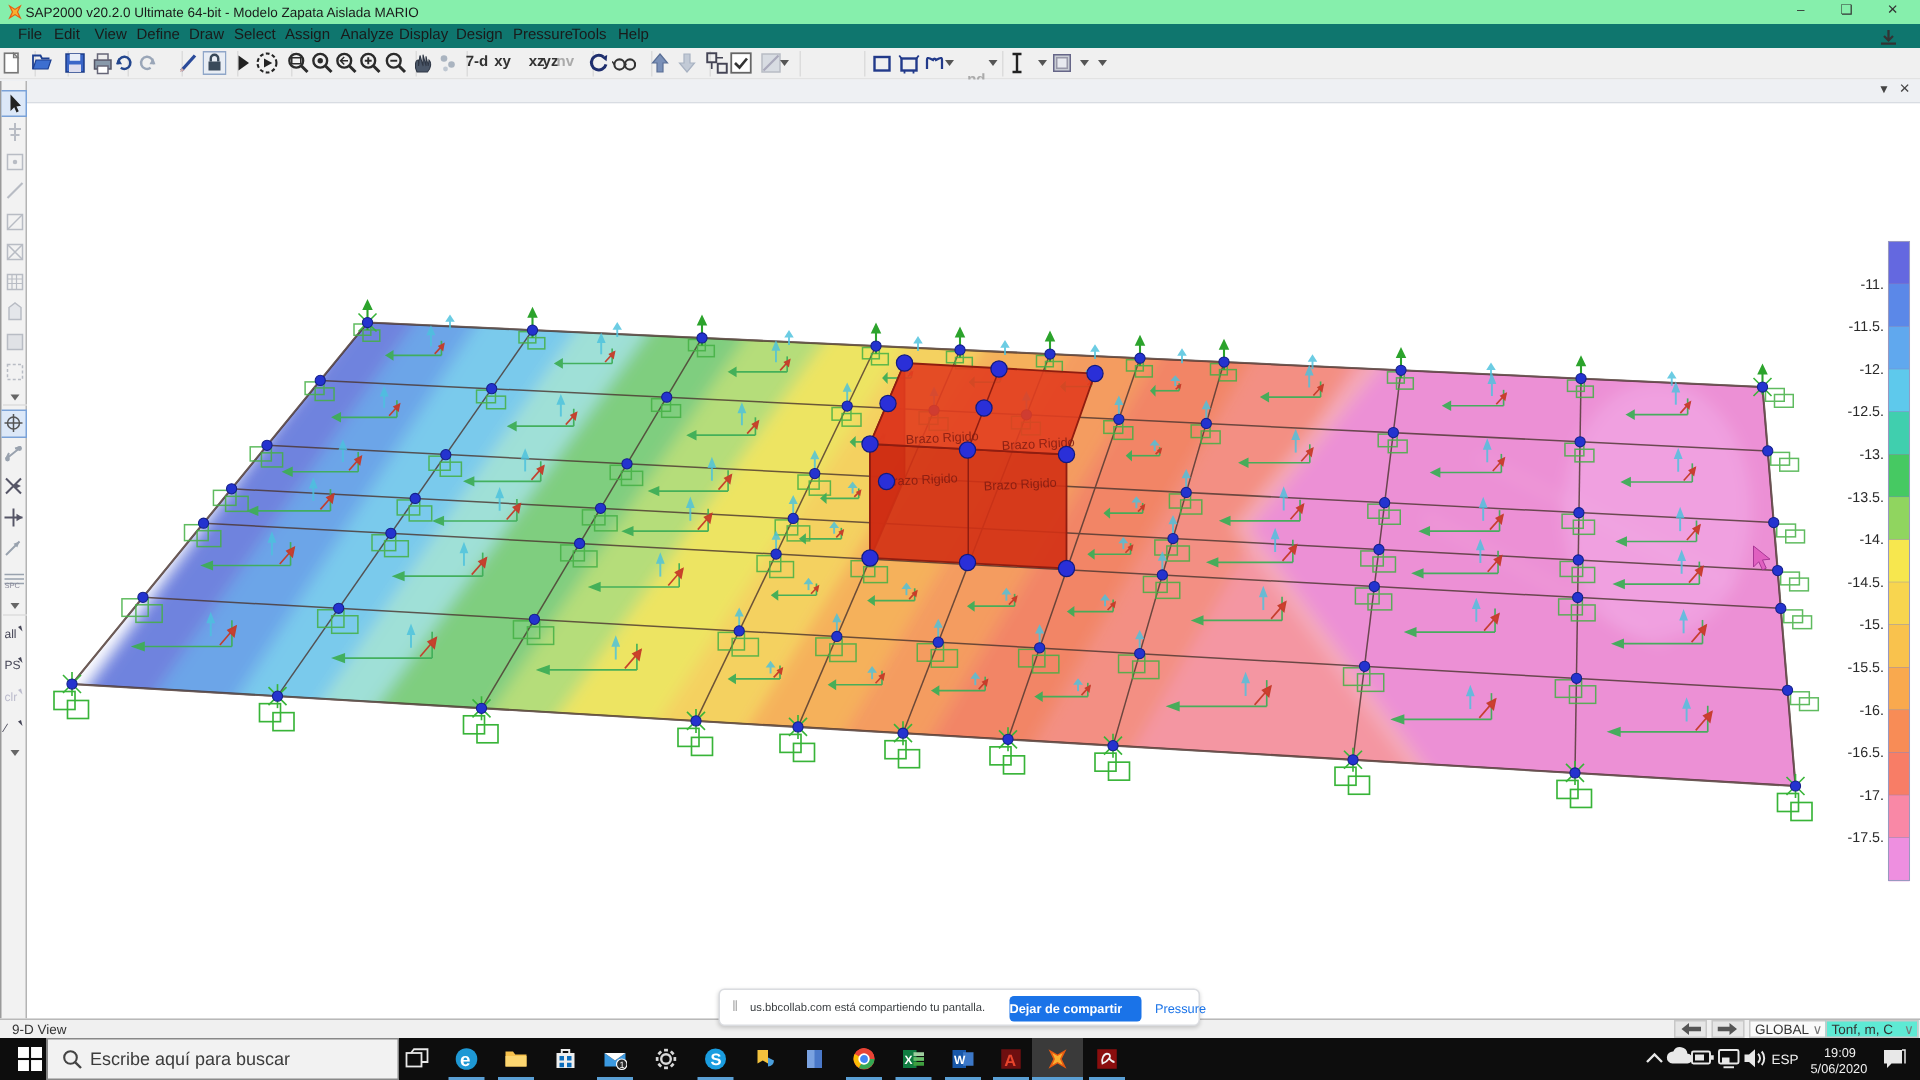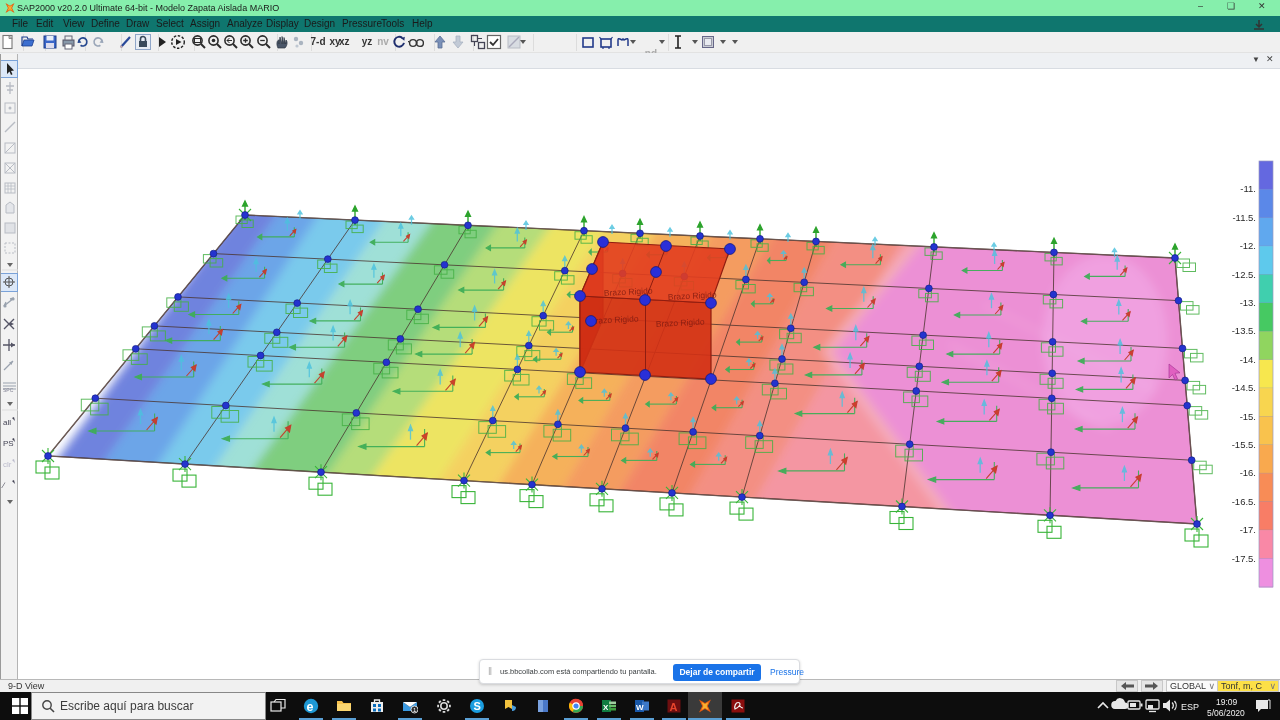--- a/index.html
+++ b/index.html
@@ -167,23 +167,23 @@
       </svg></div>
     <div style="position:absolute;left:670px;top:2px;width:16px;height:16px"><svg width="16" height="16" viewBox="0 0 16 16" xmlns="http://www.w3.org/2000/svg">
         <path d="M5,2 h6 M8,2 v12 M5,14 h6" stroke="#222" stroke-width="1.6"></path>
       </svg></div>
     <div style="position:absolute;left:700px;top:2px;width:16px;height:16px"><svg width="16" height="16" viewBox="0 0 16 16" xmlns="http://www.w3.org/2000/svg">
         <rect x="2.5" y="2.5" width="11" height="11" fill="#c8ccd4" stroke="#668"></rect>
         <rect x="4.5" y="4.5" width="7" height="7" fill="#e8eaf0" stroke="#99a"></rect>
       </svg></div>
     <div style="position:absolute;left:306px;top:4px;width:24px;text-align:center;font-size:10px;font-weight:bold;color:#333">7-d</div>
     <div style="position:absolute;left:323px;top:4px;width:24px;text-align:center;font-size:10px;font-weight:bold;color:#333">xy</div>
-    <div style="position:absolute;left:339px;top:4px;width:24px;text-align:left;font-size:10px;font-weight:bold;color:#333">xz</div>
+    <div style="position:absolute;left:339px;top:4px;width:24px;text-align:right;font-size:10px;font-weight:bold;color:#333">xz</div>
     <div style="position:absolute;left:355px;top:4px;width:24px;text-align:center;font-size:10px;font-weight:bold;color:#333">yz</div>
-    <div style="position:absolute;left:371px;top:4px;width:24px;text-align:center;font-size:10px;font-weight:bold;color:#aaa">nv</div>
+    <div style="position:absolute;left:371px;top:4px;width:24px;font-size:10px;font-weight:bold;color:#aaa">nv</div>
     <div style="position:absolute;left:633px;top:16px;width:24px;text-align:right;font-size:10px;font-weight:bold;color:#aaa">nd</div>
     <div style="position:absolute;left:520px;top:8px;width:0;height:0;border-left:3.5px solid transparent;border-right:3.5px solid transparent;border-top:4px solid #555"></div>
     <div style="position:absolute;left:630px;top:8px;width:0;height:0;border-left:3.5px solid transparent;border-right:3.5px solid transparent;border-top:4px solid #555"></div>
     <div style="position:absolute;left:659px;top:8px;width:0;height:0;border-left:3.5px solid transparent;border-right:3.5px solid transparent;border-top:4px solid #555"></div>
     <div style="position:absolute;left:692px;top:8px;width:0;height:0;border-left:3.5px solid transparent;border-right:3.5px solid transparent;border-top:4px solid #555"></div>
     <div style="position:absolute;left:720px;top:8px;width:0;height:0;border-left:3.5px solid transparent;border-right:3.5px solid transparent;border-top:4px solid #555"></div>
     <div style="position:absolute;left:732px;top:8px;width:0;height:0;border-left:3.5px solid transparent;border-right:3.5px solid transparent;border-top:4px solid #555"></div>
   </div>
 <div style="position:absolute;left:0;top:53px;width:1280px;height:16px;background:#eef0f3;border-bottom:1px solid #d8dce2">
     <span style="position:absolute;left:1252px;top:2px;font-size:8px;color:#444">▼</span>
@@ -1290,21 +1290,21 @@
     <span style="position:absolute;left:8px;top:1px">9-D View</span>
     <span style="position:absolute;left:1116px;top:0;width:22px;height:12px;background:#e6e6e6;border:1px solid #c8c8c8"></span>
     <svg width="14" height="8" viewBox="0 0 14 8" xmlns="http://www.w3.org/2000/svg" style="position:absolute;left:1120px;top:2px">
       <path d="M14,2.5 h-8 v-2.5 l-5,4 l5,4 v-2.5 h8 z" fill="#555"></path>
     </svg>
     <span style="position:absolute;left:1141px;top:0;width:22px;height:12px;background:#e6e6e6;border:1px solid #c8c8c8"></span>
     <svg width="14" height="8" viewBox="0 0 14 8" xmlns="http://www.w3.org/2000/svg" style="position:absolute;left:1145px;top:2px">
       <path d="M0,2.5 h8 v-2.5 l5,4 l-5,4 v-2.5 h-8 z" fill="#555"></path>
     </svg>
     <span style="position:absolute;left:1166px;top:0;width:52px;height:12px;background:#fafafa;border:1px solid #c8c8c8;padding-left:3px;color:#333">GLOBAL<span style="float:right;margin-right:2px;color:#777">∨</span></span>
-    <span style="position:absolute;left:1217px;top:0;width:62px;height:12px;background:#fde047;border:1px solid #c8c8c8;padding-left:3px;color:#333">Tonf, m, C<span style="float:right;margin-right:2px;color:#777">∨</span></span>
+    <span style="position:absolute;left:1217px;top:0;width:62px;height:12px;background:#5eead4;border:1px solid #c8c8c8;padding-left:3px;color:#333">Tonf, m, C<span style="float:right;margin-right:2px;color:#777">∨</span></span>
   </div>
 <div style="position:absolute;left:0;top:692px;width:1280px;height:28px;background:#0d0d0d">
     <svg width="16" height="16" viewBox="0 0 16 16" xmlns="http://www.w3.org/2000/svg" style="position:absolute;left:12px;top:6px">
       <rect x="0" y="0" width="7.3" height="7.3" fill="#fff"></rect>
       <rect x="8.7" y="0" width="7.3" height="7.3" fill="#fff"></rect>
       <rect x="0" y="8.7" width="7.3" height="7.3" fill="#fff"></rect>
       <rect x="8.7" y="8.7" width="7.3" height="7.3" fill="#fff"></rect>
     </svg>
     <div style="position:absolute;left:31px;top:0;width:235px;height:28px;background:#f2f2f2;border:1px solid #888;box-sizing:border-box"></div>
     <svg width="14" height="14" viewBox="0 0 14 14" xmlns="http://www.w3.org/2000/svg" style="position:absolute;left:41px;top:7px">
@@ -1423,14 +1423,14 @@
       <text x="111" y="23.5" font-size="8.5" fill="#f0f0f0" font-family="Liberation Sans">5/06/2020</text>
     </svg>
     <svg width="18" height="16" viewBox="0 0 18 16" xmlns="http://www.w3.org/2000/svg" style="position:absolute;left:1254px;top:6px">
       <path d="M2,2 h12 v9 h-7 l-3,3 v-3 h-2 z" fill="#e8e8e8"></path>
       <path d="M14,2 l2,0 l0,9" stroke="#e8e8e8" fill="none"></path>
     </svg>
   </div>
 <div style="position:absolute;left:479px;top:659px;width:321px;height:25px;background:#fff;border:1px solid #dadce0;border-radius:4px;box-shadow:0 1px 3px rgba(0,0,0,.18);z-index:6;font-size:7.5px">
     <span style="position:absolute;left:8px;top:6px;color:#aaa;font-size:10px;letter-spacing:1px">‖</span>
     <span style="position:absolute;left:20px;top:7px;color:#3c4043">us.bbcollab.com está compartiendo tu pantalla.</span>
-    <span style="position:absolute;left:193px;top:4px;width:88px;height:17px;background:#1a73e8;border-radius:3px;color:#fff;text-align:center;line-height:17px;font-size:8.5px;font-weight:bold;white-space:nowrap">Dejar de compartir</span>
+    <span style="position:absolute;left:193px;top:4px;width:88px;height:17px;background:#1a73e8;border-radius:3px;color:#fff;line-height:17px;font-size:8.5px;font-weight:bold;white-space:nowrap">Dejar de compartir</span>
     <span style="position:absolute;left:290px;top:7px;color:#1a73e8;font-size:8.5px">Pressure</span>
   </div>
 </body></html>

